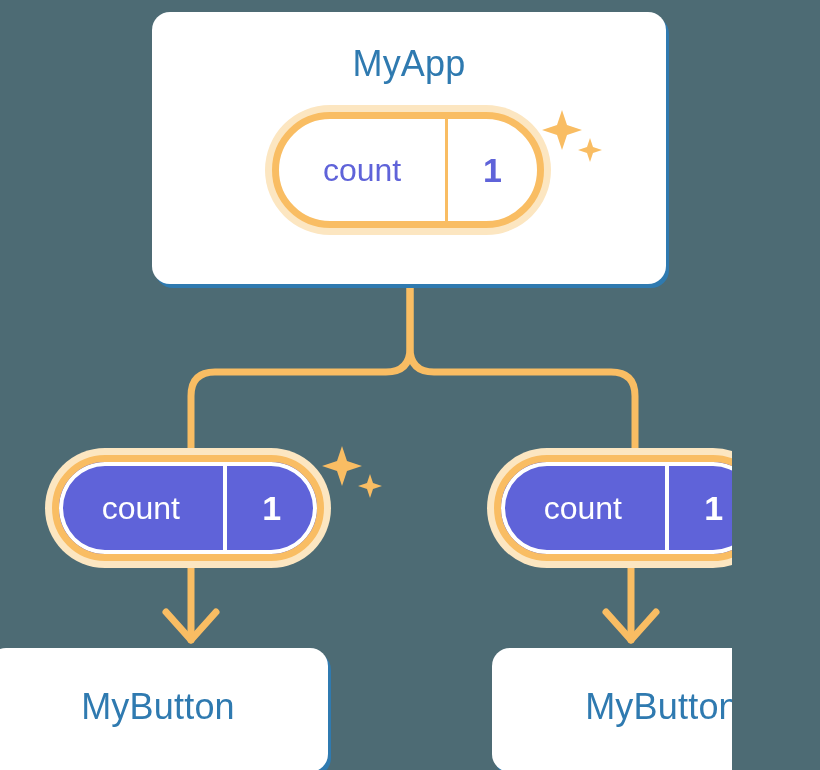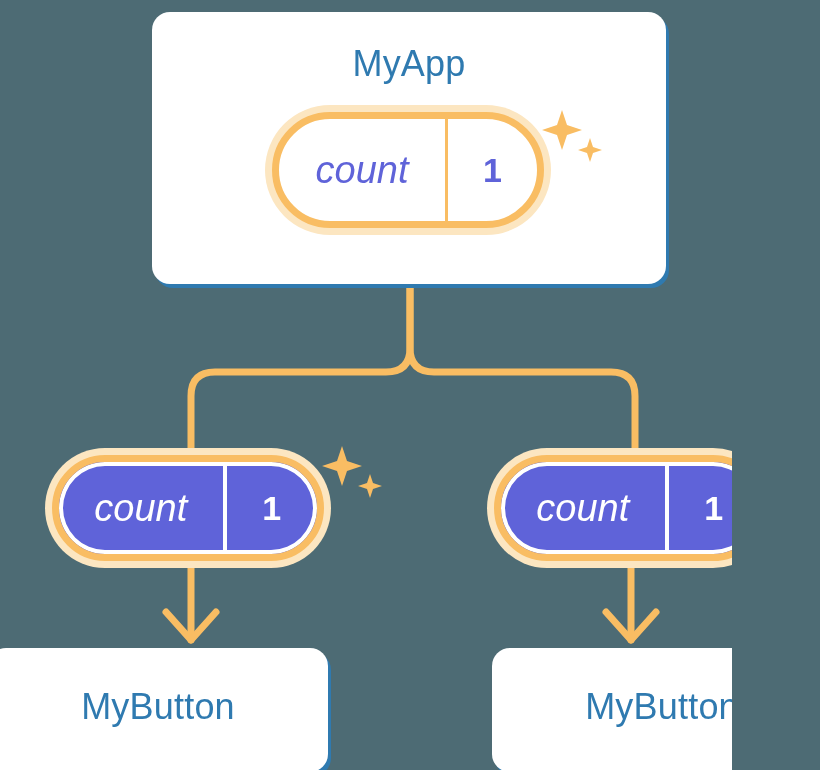--- a/index.html
+++ b/index.html
@@ -76,21 +76,21 @@
     box-shadow: 0 0 0 7px #fce6c1;
     overflow: hidden;
   }
   .pill-key, .pill-val {
     display: flex;
     align-items: center;
     justify-content: center;
     line-height: 1;
     white-space: nowrap;
   }
-  .pill-key { font-size: 38px; font-weight: 400; font-style: italic; }
+  .pill-key { font-size: 32px; font-weight: 400; }
   .pill-val { font-size: 34px; font-weight: 700; }
 
   
   .pill.light { background: #ffffff; }
   .pill.light .pill-key,
   .pill.light .pill-val { color: #5f63d9; }
   .pill.light .pill-val { border-left: 3px solid #f9bd63; }
 
   
   .pill.solid {

